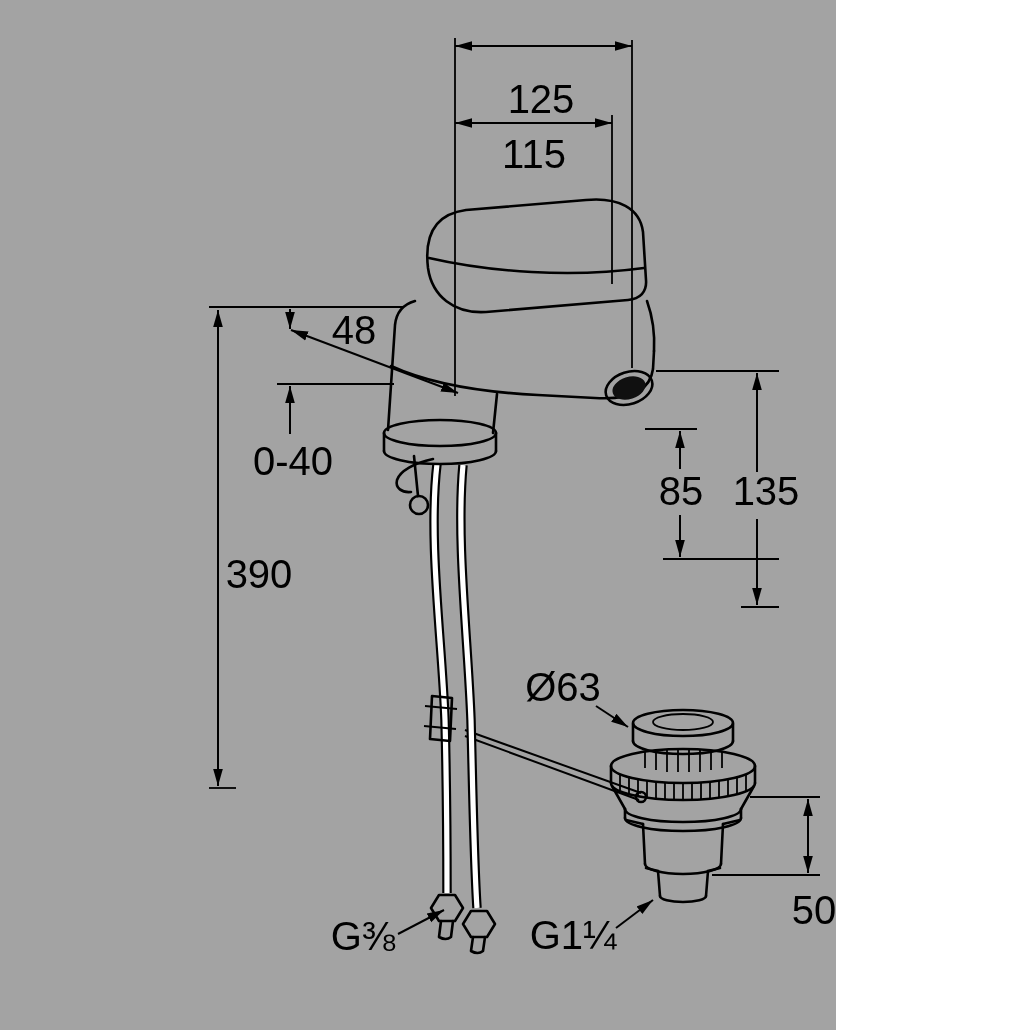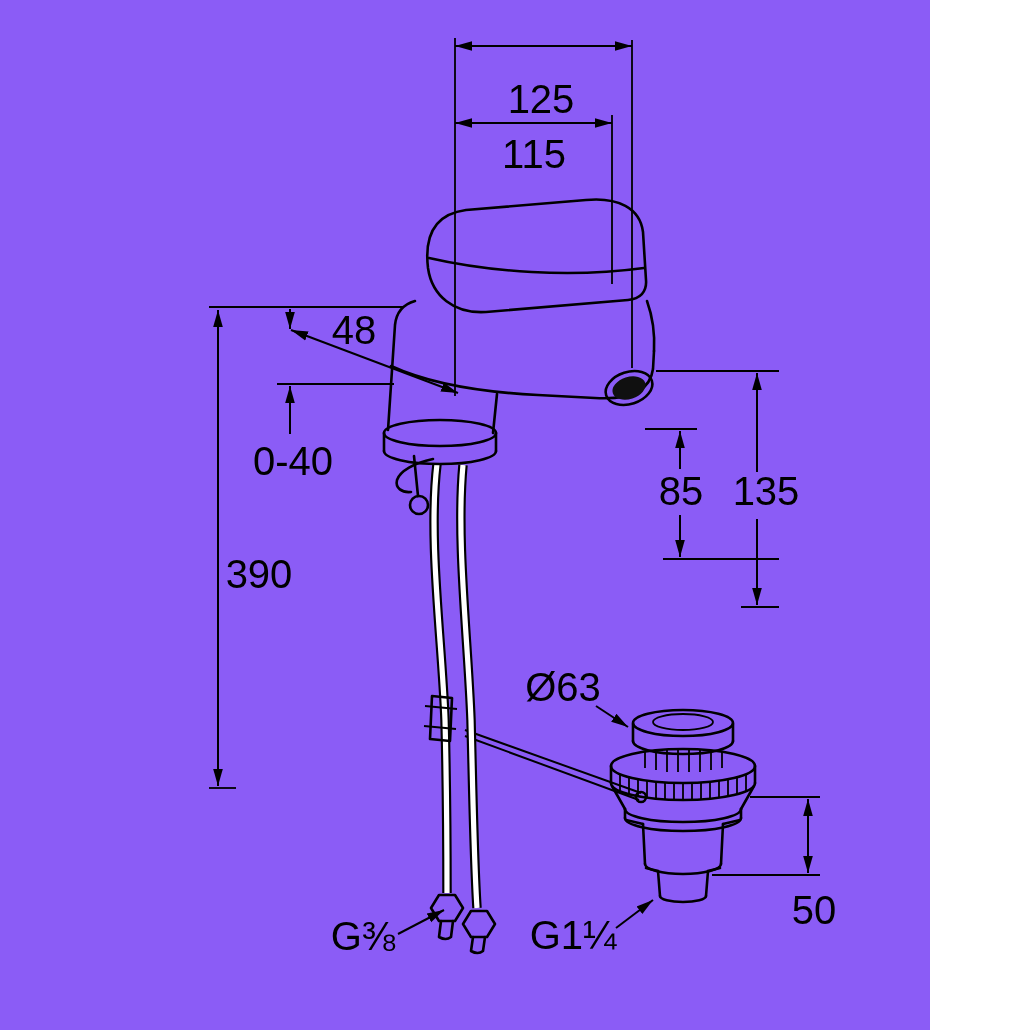--- a/index.html
+++ b/index.html
@@ -1,16 +1,16 @@
 <!DOCTYPE html>
 <html><head>
 <meta charset="utf-8">
 <style>
   html,body{margin:0;padding:0;background:#ffffff;}
-  .stage{position:relative;width:930px;height:1030px;background:#8b5cf6;overflow:hidden;}
+  .stage{position:relative;width:836px;height:1030px;background:#a3a3a3;overflow:hidden;}
   svg{position:absolute;left:0;top:0;}
   .outline{stroke:#000;stroke-width:2.6;fill:none;stroke-linecap:round;stroke-linejoin:round;}
   .thin{stroke:#000;stroke-width:1.8;fill:none;}
   .dimline{stroke:#000;stroke-width:2;fill:none;}
   .hose-outer{stroke:#000;stroke-width:9.5;fill:none;}
   .hose-core{stroke:#fff;stroke-width:5.2;fill:none;}
   .dark{fill:#101010;stroke:none;}
   .dimtext{font-family:"Liberation Sans","DejaVu Sans",sans-serif;font-size:40px;fill:#000;text-anchor:middle;}
 </style>
 </head>

